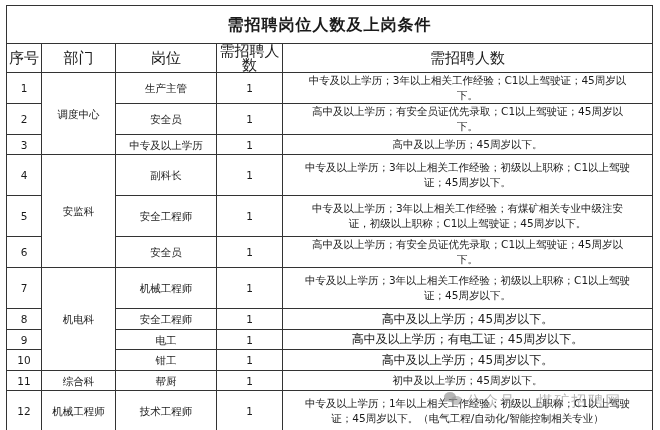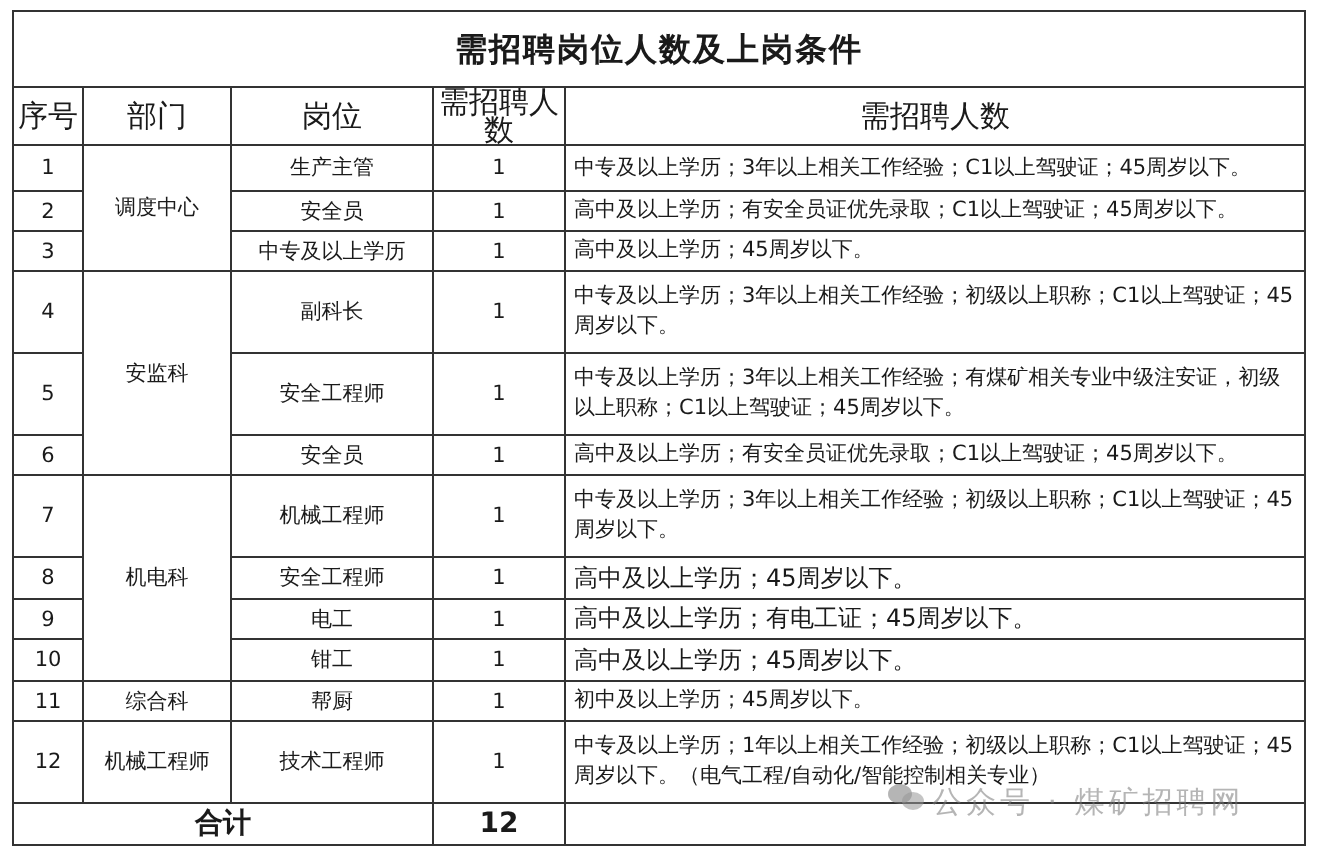--- a/index.html
+++ b/index.html
@@ -4,21 +4,21 @@
 <style>
   html, body { margin: 0; padding: 0; background: #ffffff; }
   body { width: 660px; height: 430px; position: relative; overflow: hidden;
          font-family: "DejaVu Sans", "Liberation Sans", sans-serif; color: #1a1a1a; }
   .sheet { position: absolute; left: 6px; top: 5px; width: 646px; }
   table { border-collapse: collapse; width: 646px; table-layout: fixed; }
   td, th { border: 1px solid #333; padding: 0; font-size: 10.5px; font-weight: normal;
            text-align: center; vertical-align: middle; line-height: 14px; overflow: hidden; }
   .title-cell { height: 37px; font-size: 16px; font-weight: bold; letter-spacing: 1px; }
   .hdr td { height: 19px; font-size: 15px; }
-  .req { text-align: left; padding: 0 4px; font-size: 10.5px; line-height: 15px; margin-left: 36px; }
+  .req { text-align: center; padding: 0 19px; font-size: 10.5px; line-height: 15px; margin-left: 36px; }
   .req.big { font-size: 12px; }
   .total td { height: 20px; font-weight: bold; font-size: 14px; }
   .h21 { height: 20px; }
   .h22 { height: 21px; }
   .h24 { height: 23px; }
   .h42 { height: 41px; }
   .watermark { position: absolute; left: 444px; top: 392px; display: flex; align-items: flex-start;
                gap: 4px; color: rgba(120,120,120,0.55); font-size: 15px; letter-spacing: 2px;
                pointer-events: none; }
   .wx-icon { width: 18px; height: 14px; position: relative; }

